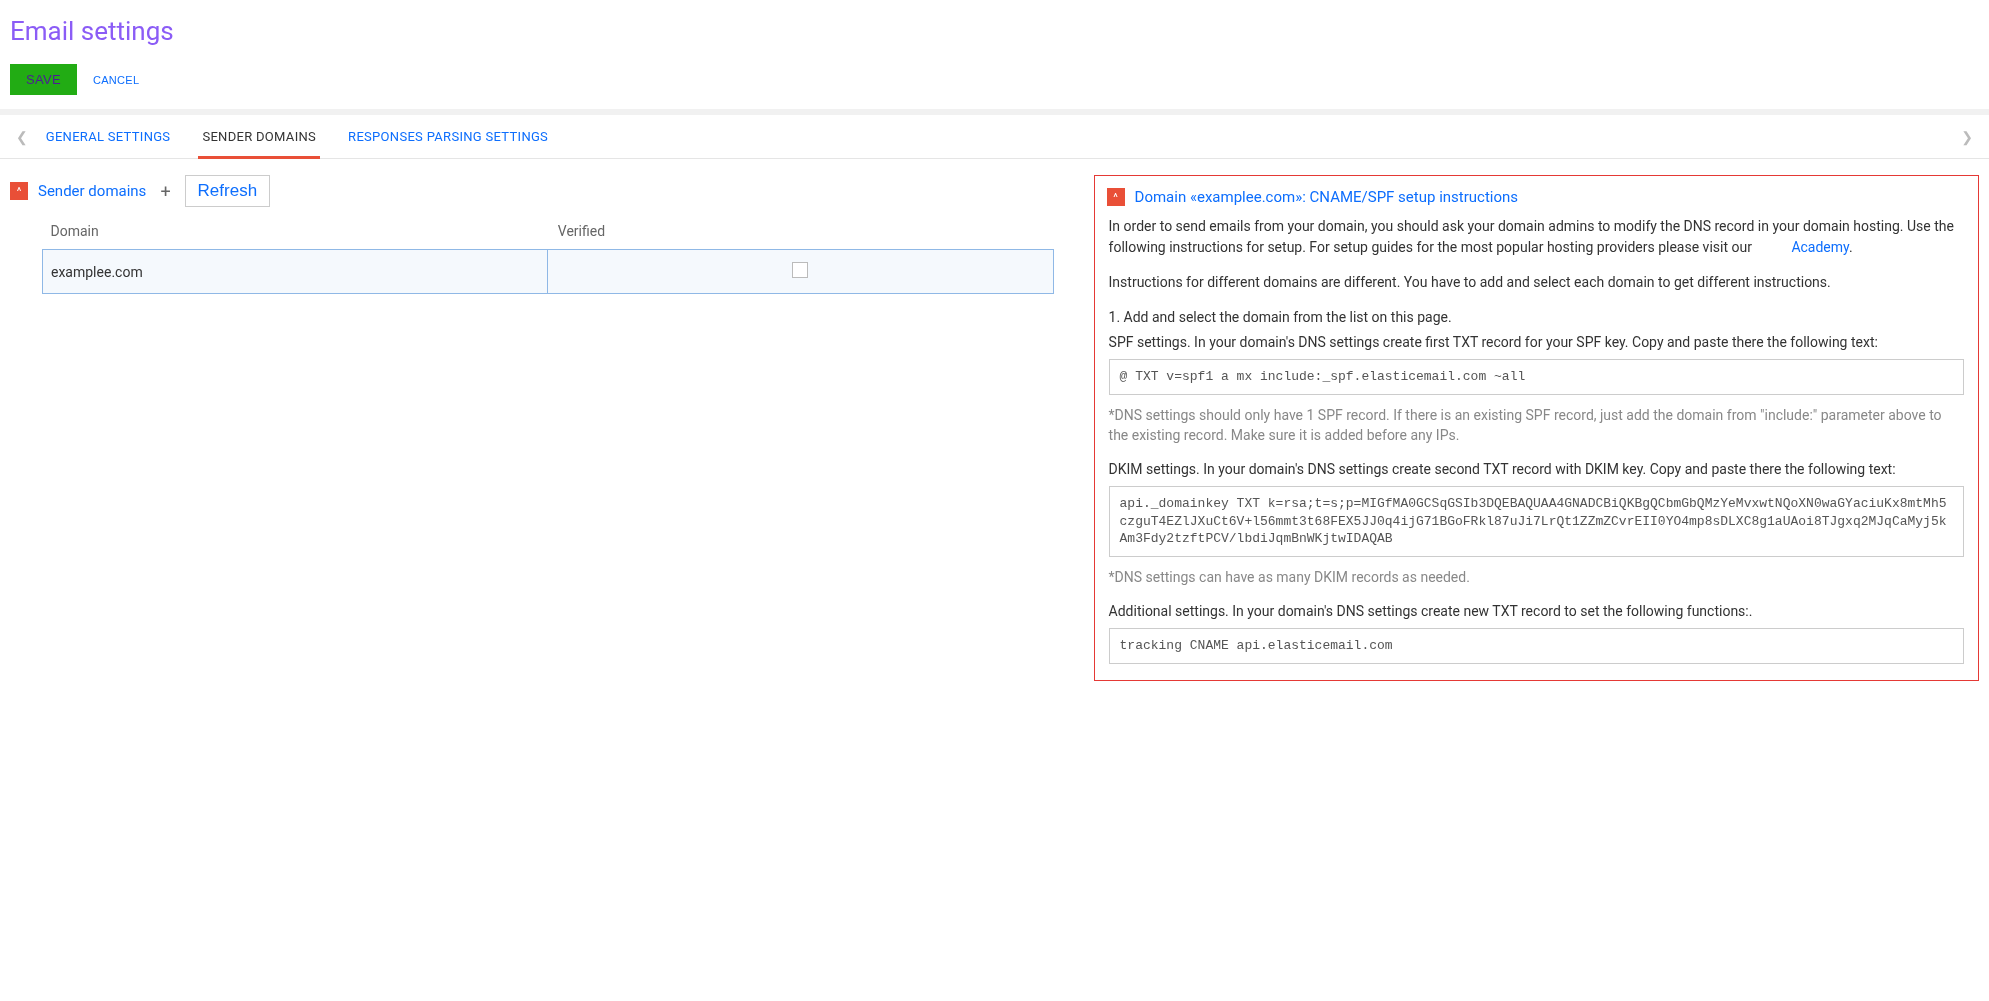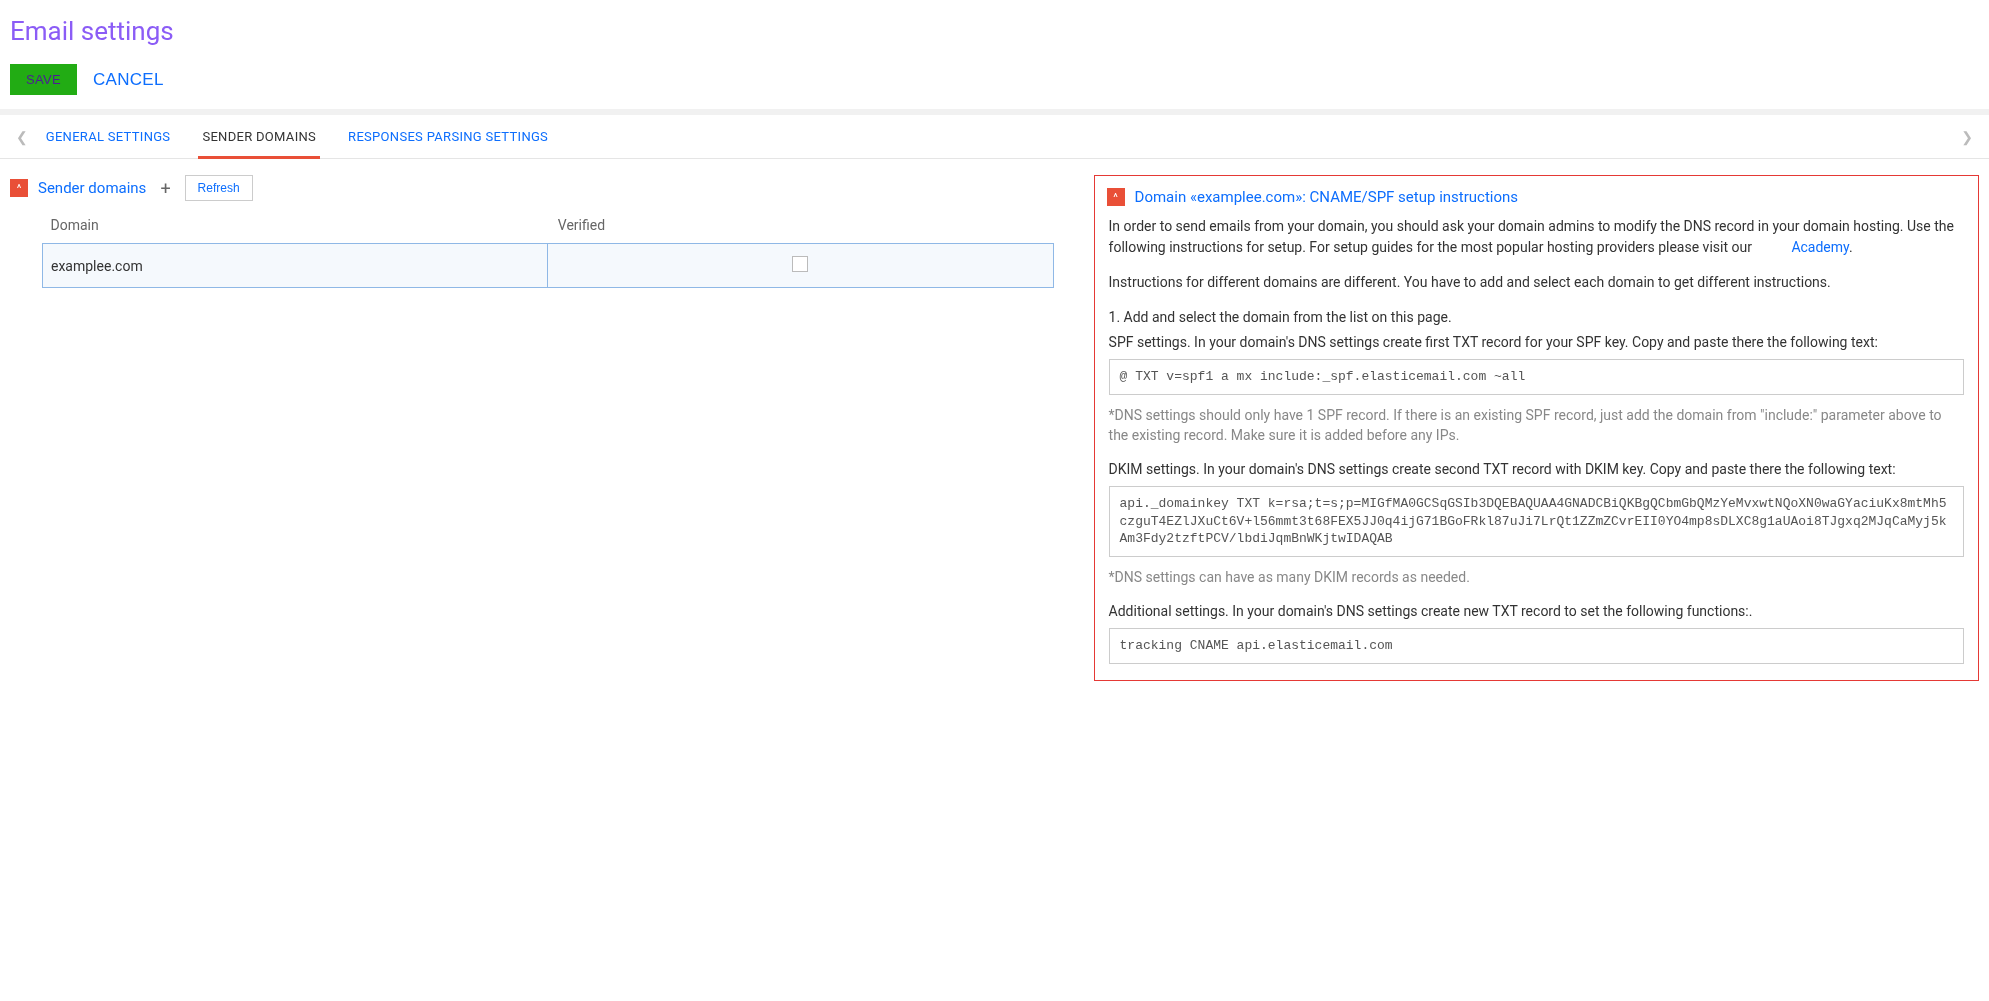--- a/index.html
+++ b/index.html
@@ -34,21 +34,21 @@
       padding: 8px 16px;
       font-size: 13px;
       font-weight: 500;
       cursor: pointer;
       letter-spacing: 0.3px;
     }
     .btn-cancel {
       background: none;
       border: none;
       color: #0d6efd;
-      font-size: 17px;
+      font-size: 11px;
       font-weight: 500;
       cursor: pointer;
       letter-spacing: 0.3px;
       text-align: right;
     }
     .separator {
       height: 6px;
       background: #f1f1f1;
     }
     .tabs-row {
@@ -129,21 +129,21 @@
       color: #666;
       font-size: 18px;
       cursor: pointer;
       padding: 0 4px;
     }
     .btn-refresh {
       border: 1px solid #ccc;
       background: #fff;
       color: #0d6efd;
       padding: 5px 12px;
-      font-size: 12px;
+      font-size: 17px;
       cursor: pointer;
     }
     .table {
       width: 100%;
       border-collapse: collapse;
     }
     .table th {
       text-align: left;
       font-weight: 400;
       color: #666;

